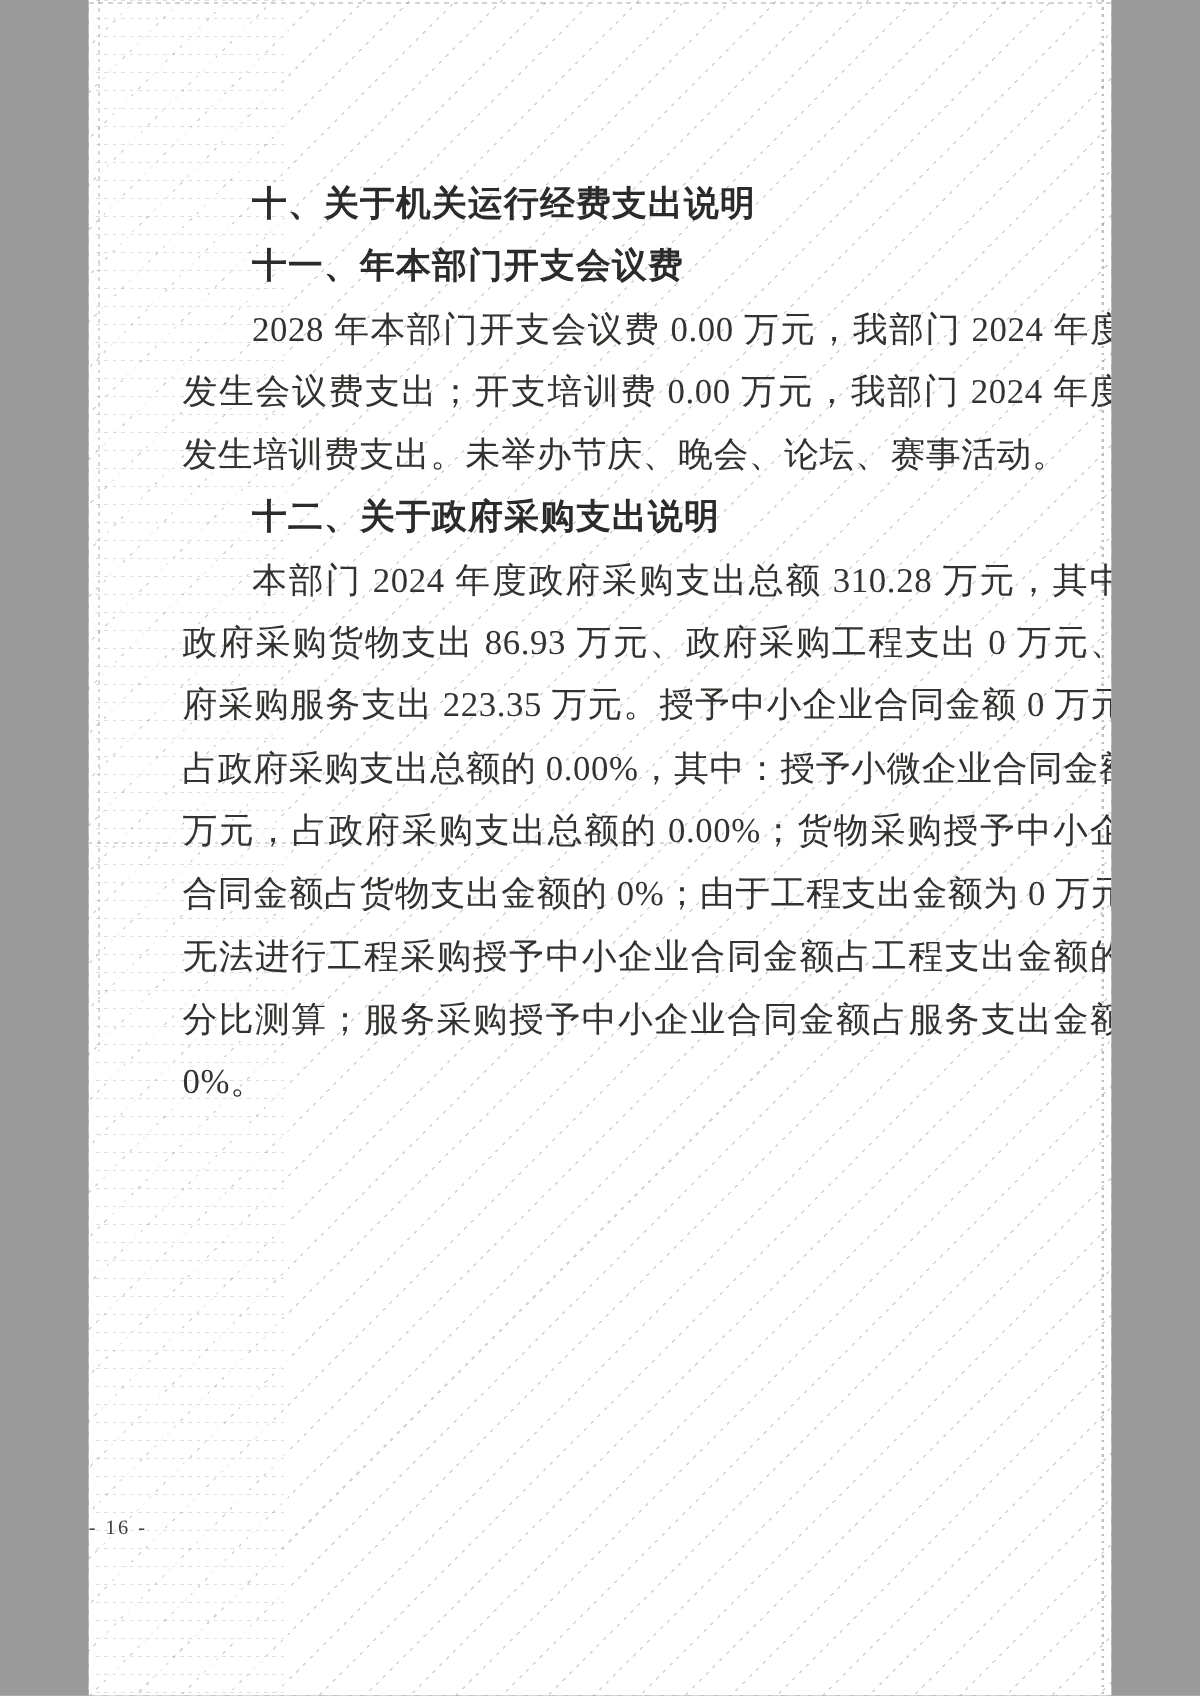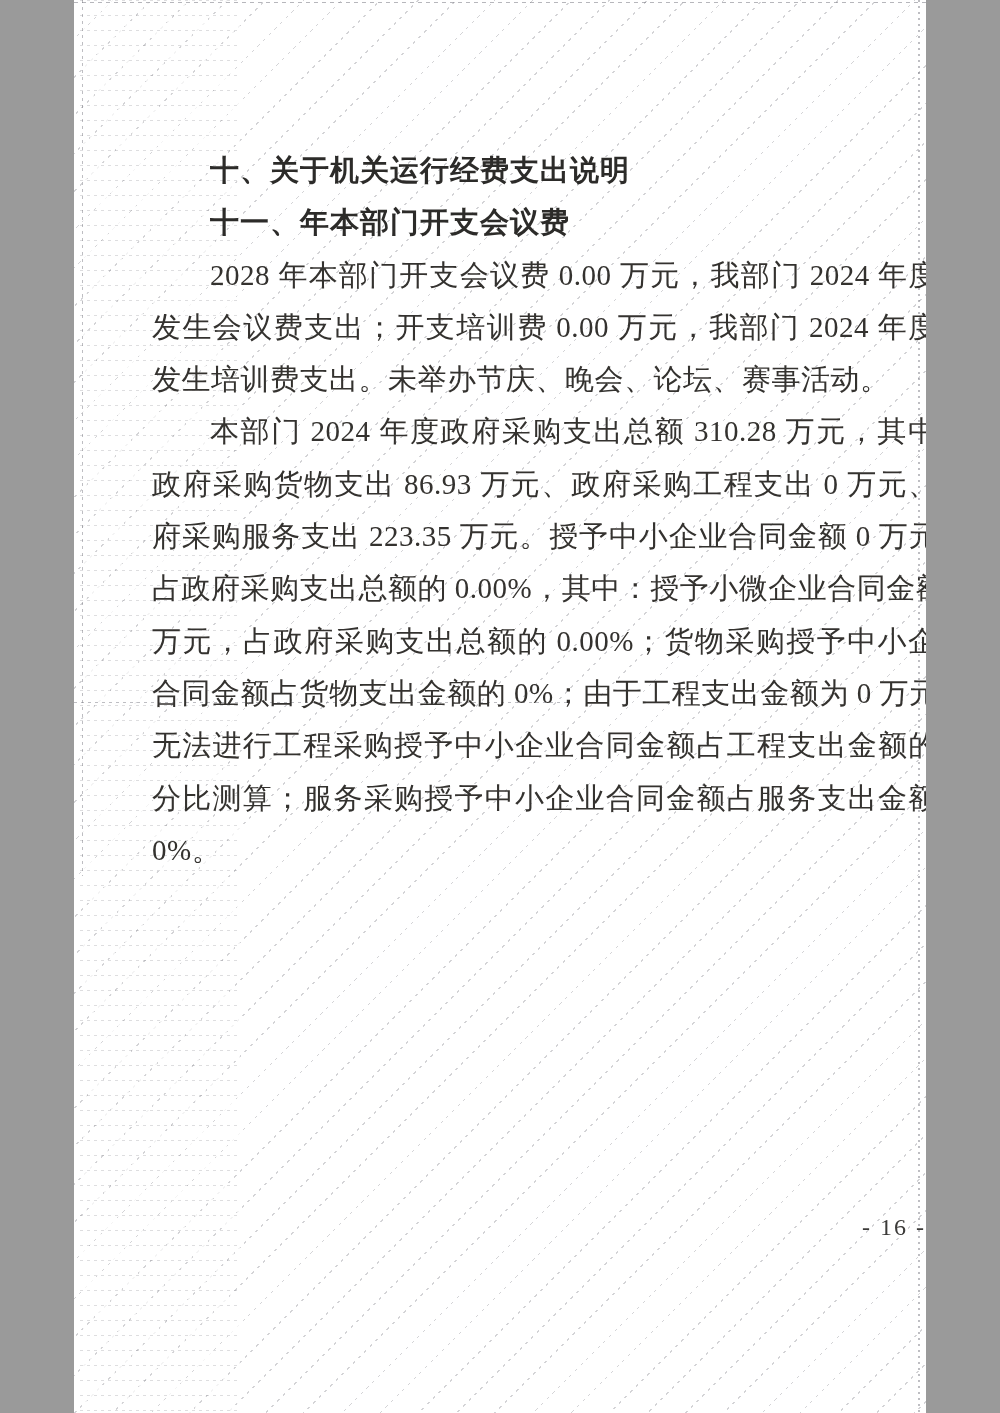--- a/index.html
+++ b/index.html
@@ -77,24 +77,24 @@
     text-align: left;
     letter-spacing: 1px;
   }
   .paragraph {
     margin: 0;
     text-indent: 2em;
     letter-spacing: 0.5px;
   }
   .page-number {
     position: absolute;
-    left: 0; top: 1214px;
+    left: 0; top: 1263px;
     width: 100%;
-    text-align: right;
-    font-size: 24px;
+    text-align: left;
+    font-size: 17px;
     letter-spacing: 2px;
     color: #3c3b39;
   }
 </style>
 </head>
 <body>
 
 <div class="page">
 
   <div class="artifact-top"></div>
@@ -106,20 +106,21 @@
     <section>
       <div class="section-heading">十、关于机关运行经费支出说明</div>
     </section>
 
     <section>
       <div class="section-heading">十一、年本部门开支会议费</div>
       <p class="paragraph">2028 年本部门开支会议费 0.00 万元，我部门 2024 年度未发生会议费支出；开支培训费 0.00 万元，我部门 2024 年度未发生培训费支出。未举办节庆、晚会、论坛、赛事活动。</p>
     </section>
 
     <section>
+      <div class="section-heading">十二、关于政府采购支出说明</div>
       <p class="paragraph">本部门 2024 年度政府采购支出总额 310.28 万元，其中：政府采购货物支出 86.93 万元、政府采购工程支出 0 万元、政府采购服务支出 223.35 万元。授予中小企业合同金额 0 万元，占政府采购支出总额的 0.00%，其中：授予小微企业合同金额 0 万元，占政府采购支出总额的 0.00%；货物采购授予中小企业合同金额占货物支出金额的 0%；由于工程支出金额为 0 万元，无法进行工程采购授予中小企业合同金额占工程支出金额的百分比测算；服务采购授予中小企业合同金额占服务支出金额的 0%。</p>
     </section>
 
     <section>
     </section>
 
   </div>
 
   <div class="page-number">- 16 -</div>
 

